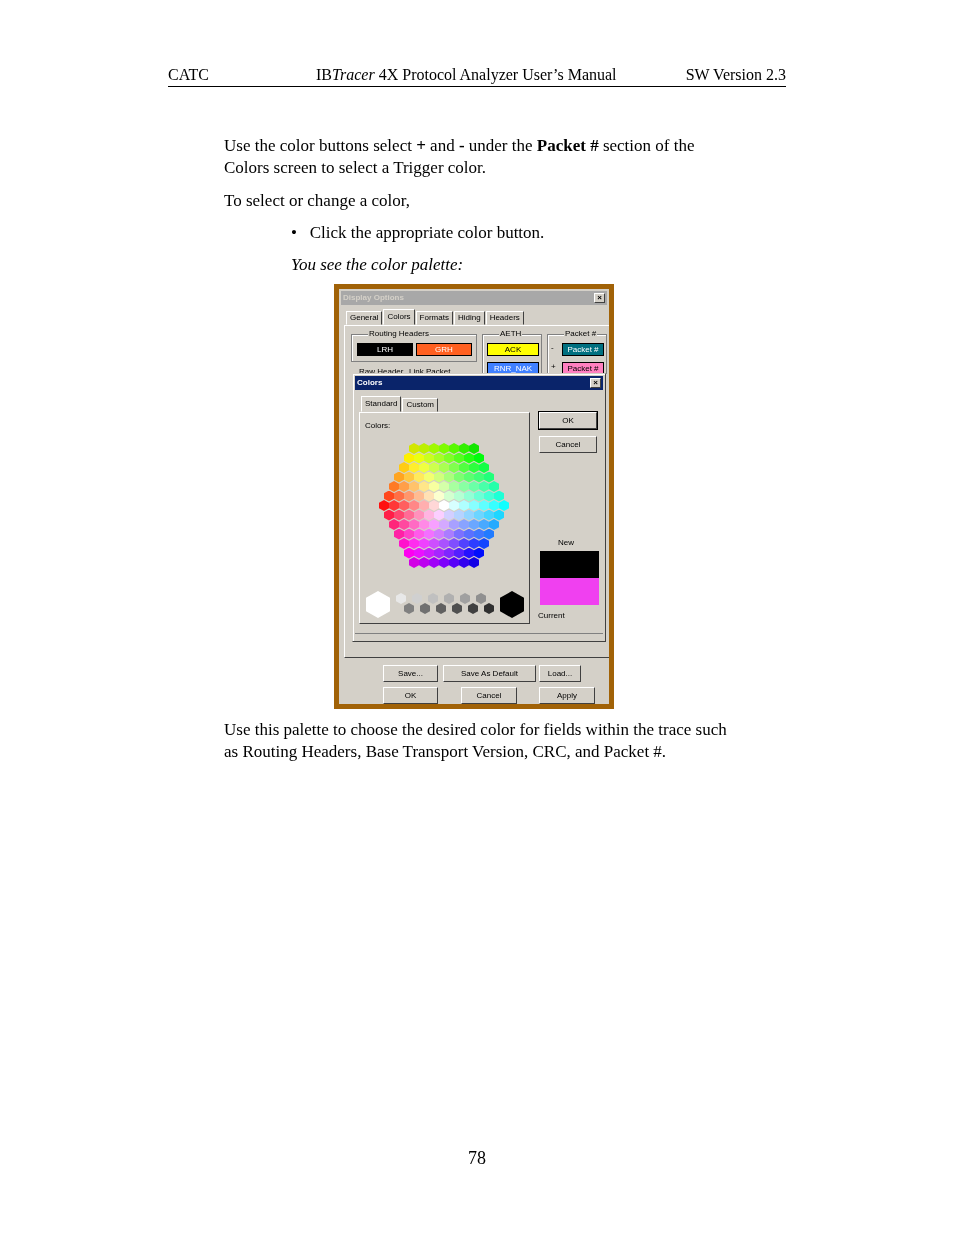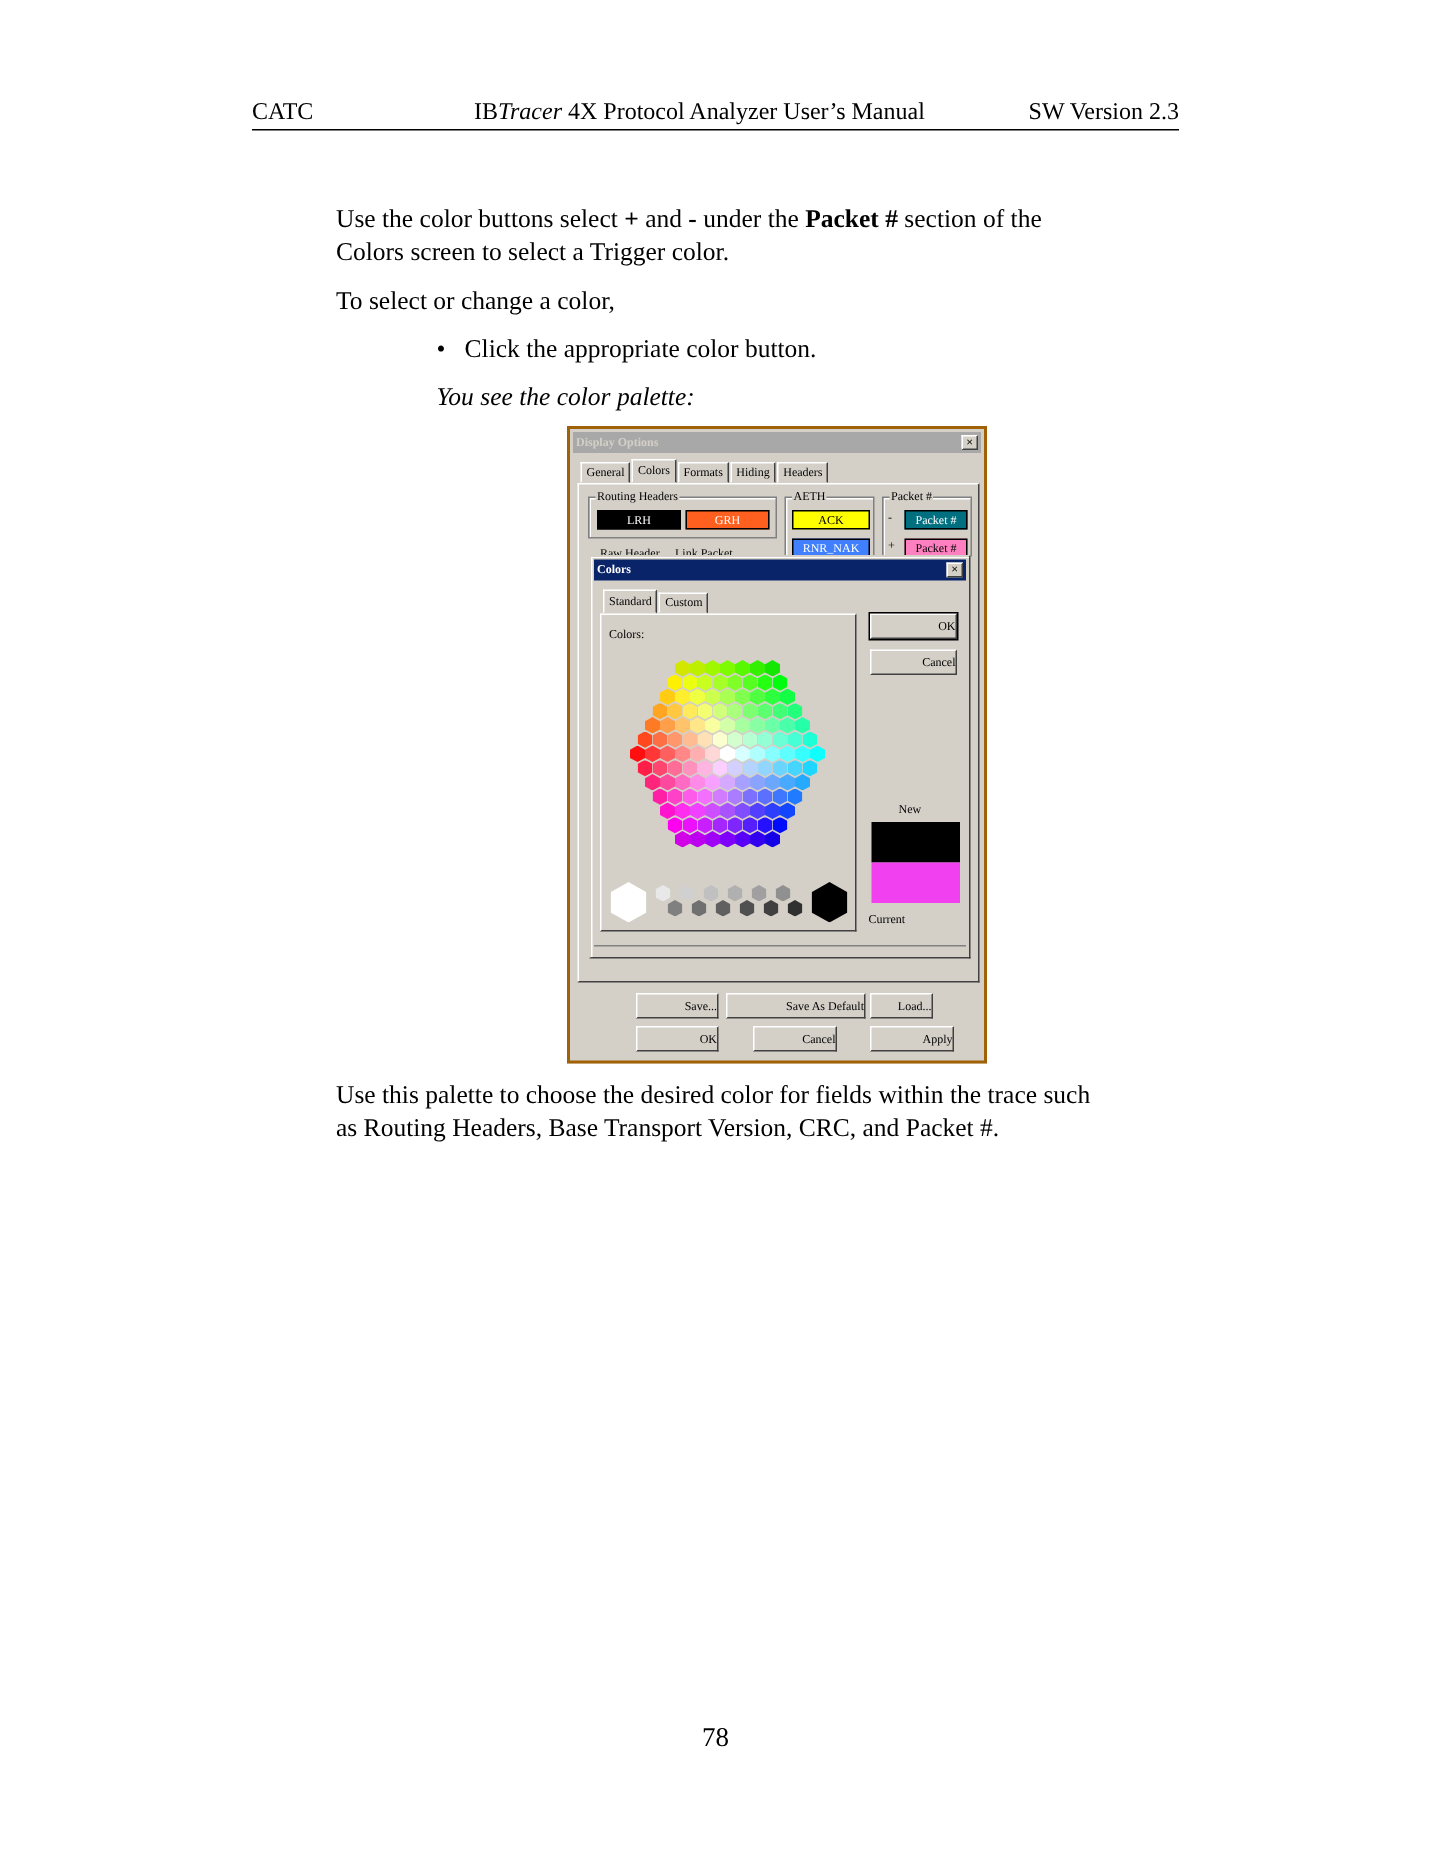--- a/index.html
+++ b/index.html
@@ -7,38 +7,38 @@
          font-family: "Liberation Serif", serif; color: #000; }
   .hdr { position: absolute; top: 64px; left: 168px; width: 618px; height: 22px; border-bottom: 1.5px solid #000;
          font-size: 16px; }
   .hdr span { position: absolute; top: 2px; white-space: nowrap; }
   .para { position: absolute; left: 224px; width: 570px; font-size: 17px; line-height: 22px; }
   .bullet { position: absolute; left: 291px; font-size: 17px; }
   .pagenum { position: absolute; top: 1148px; left: 0; width: 954px; text-align: center; font-size: 18px; }
 
   
   .shot { position: absolute; left: 334px; top: 284px; width: 280px; height: 425px; background: #d4d0c8;
-          border: 2px solid #a16207; box-sizing: border-box; font-family: Liberation Serif, serif; font-size: 8px; color: #000; overflow: hidden; margin-left: 44px; }
+          border: 5px solid #a16207; box-sizing: border-box; font-family: Liberation Sans, sans-serif; font-size: 8px; color: #000; overflow: hidden; }
   .titlebar { position: absolute; left: 2px; top: 2px; right: 2px; height: 14px; font-weight: bold; color: #fff; font-size: 8px;
               padding-left: 2px; line-height: 14px; box-sizing: border-box; }
   .titlebar.inactive { background: #a8a8a8; color: #d4d0c8; }
   .titlebar.active { background: #0a246a; }
   .closebtn { position: absolute; right: 2px; top: 2px; width: 11px; height: 10px; background: #d4d0c8;
               border: 1px solid; border-color: #fff #404040 #404040 #fff; box-sizing: border-box; font-size: 8px; line-height: 8px;
               text-align: center; color: #000; font-weight: bold; }
   .tabs { position: absolute; left: 7px; top: 22px; height: 14px; display: flex; }
   .tab { border: 1px solid; border-color: #fff #404040 transparent #fff; padding: 0 3px; font-size: 8px; line-height: 12px; margin-right: 1px; background:#d4d0c8;}
   .tab.sel { margin-top: -2px; line-height: 14px; }
   .panel { position: absolute; border: 1px solid; border-color: #fff #404040 #404040 #fff; box-sizing: border-box; }
   .grp { position: absolute; border: 1px solid #808080; box-shadow: 1px 1px 0 #fff inset; box-sizing: border-box; }
-  .grp-label { position: absolute; top: -6px; left: 4px; background: #d4d0c8; padding: 0 1px; font-size: 8px; line-height: 10px; }
+  .grp-label { position: absolute; top: -6px; left: 16px; background: #d4d0c8; padding: 0 1px; font-size: 8px; line-height: 10px; }
   .cbtn { position: absolute; height: 13px; font-size: 8px; line-height: 11px; text-align: center; box-sizing: border-box;
           border: 1px solid #000; }
   .wbtn { position: absolute; height: 17px; background: #d4d0c8; border: 1px solid; border-color: #fff #404040 #404040 #fff;
-          box-sizing: border-box; font-size: 8px; line-height: 15px; text-align: right; }
+          box-sizing: border-box; font-size: 8px; line-height: 15px; text-align: center; }
   .wbtn.def { outline: 1px solid #000; }
   .dialog { position: absolute; left: 13px; top: 84px; width: 254px; height: 269px; background: #d4d0c8;
             border: 1px solid; border-color: #d4d0c8 #404040 #404040 #d4d0c8; box-shadow: inset 1px 1px 0 #fff; box-sizing: border-box; }
   .hexwrap { position: absolute; }
   .hex { position: absolute; width: 10px; height: 11px; clip-path: polygon(50% 0, 100% 25%, 100% 75%, 50% 100%, 0 75%, 0 25%); }
   .text-italic { font-style: italic; }
 </style>
 </head>
 <body>
 

